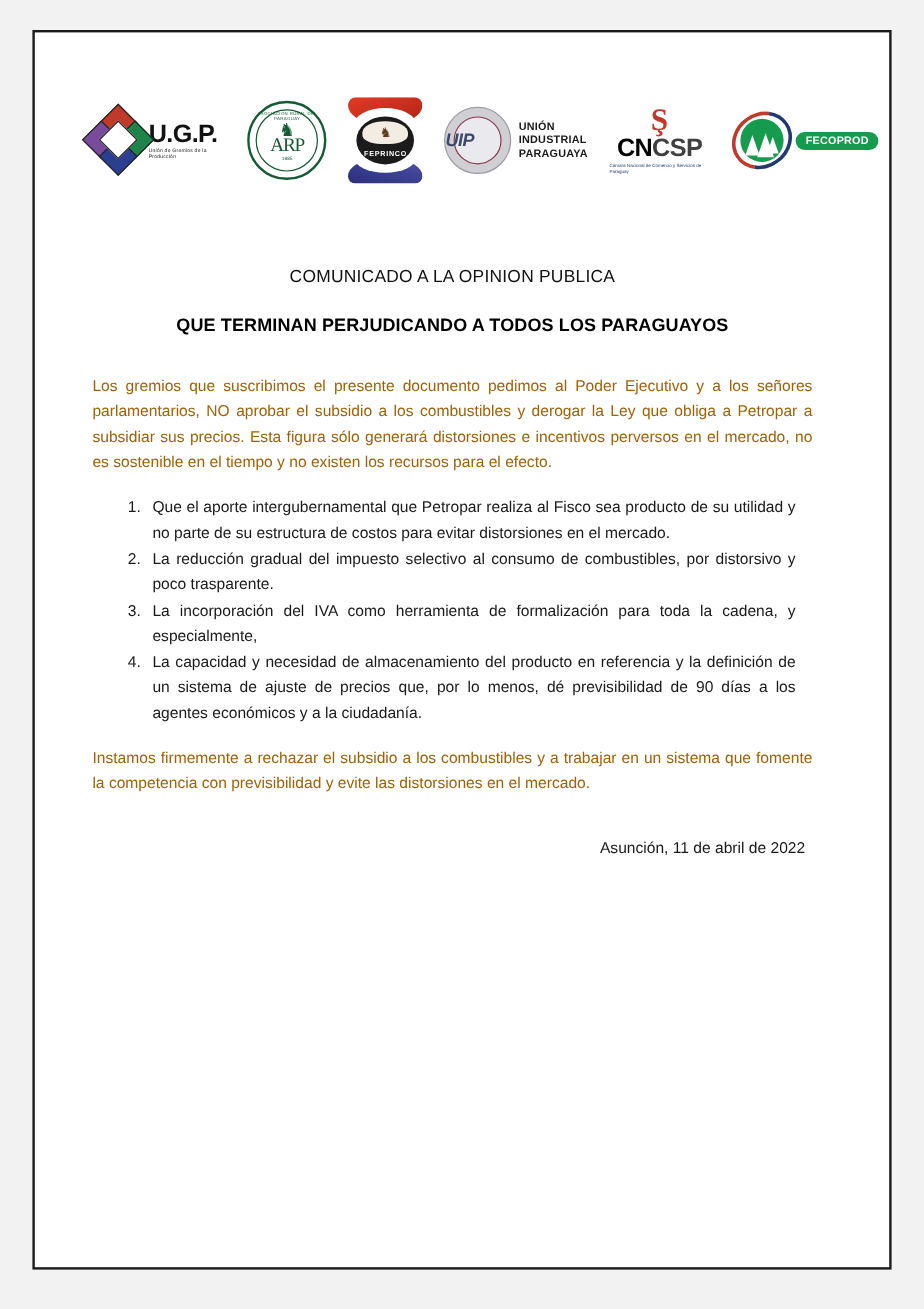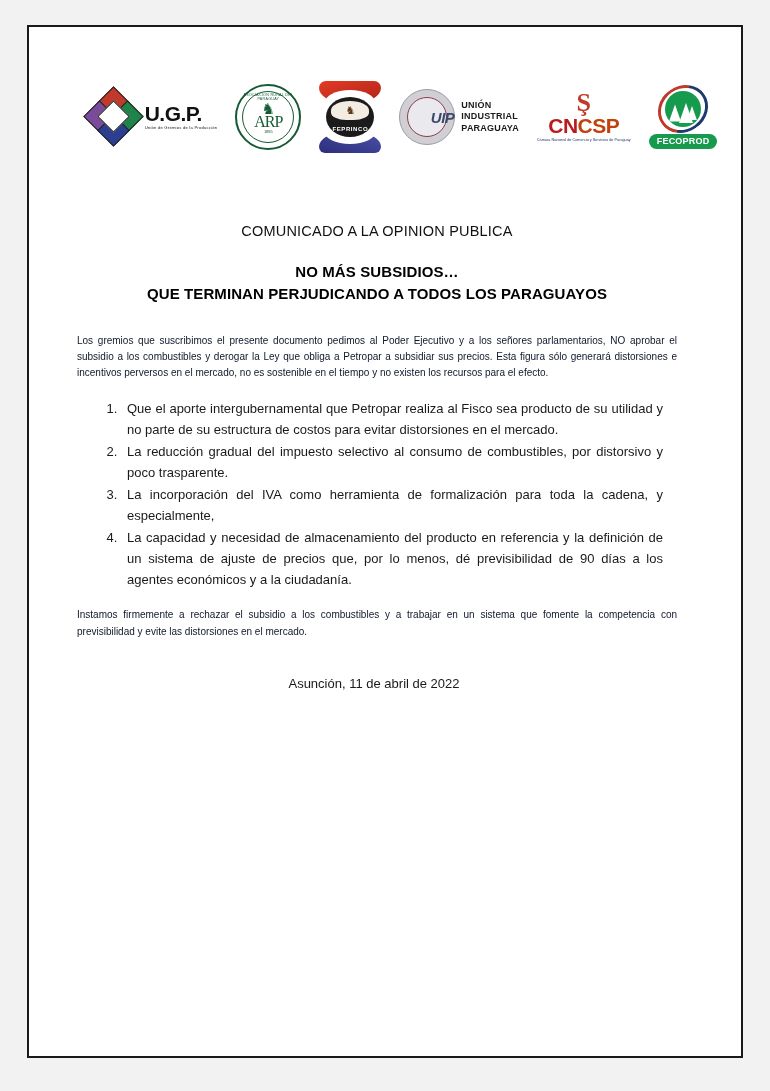--- a/index.html
+++ b/index.html
@@ -175,21 +175,21 @@
     font-size: 11px; color: #5a3a1a;
   }
 
   
   .uip { gap: 6px; }
   .uip-mark {
     width: 54px; height: 54px;
     border-radius: 50%;
     background: #cfcfd4;
     border: 1.5px solid #9b9ba3;
-    display: flex; align-items: center; justify-content: flex-end;
+    display: flex; align-items: center; justify-content: flex-start;
     position: relative;
   }
   .uip-mark:before {
     content: "";
     position: absolute;
     left: 7px; top: 7px; right: 7px; bottom: 7px;
     border-radius: 50%;
     border: 1.5px solid #8f3b4a;
     background: #e9e9ee;
   }
@@ -216,33 +216,33 @@
     font-family: "Liberation Serif", serif;
     line-height: 0.9;
     font-weight: bold;
   }
   .cncsp-word {
     font-size: 21px; font-weight: bold;
     letter-spacing: -0.5px;
     line-height: 1;
     margin-top: 1px;
   }
-  .cncsp-word .red { color: #b91c1c; }
-  .cncsp-word .blu { color: #c2410c; }
+  .cncsp-word .red { color: #000000; }
+  .cncsp-word .blu { color: #404040; }
   .cncsp-sub {
     font-size: 3.8px;
     color: #1f3a6e;
     line-height: 1.35;
     text-align: left;
     width: 100%;
     margin-top: 2px;
   }
 
   
-  .feco { flex-direction: column; gap: 2px; }
+  .feco { flex-direction: row; gap: 2px; }
   .feco-mark {
     width: 52px; height: 46px;
     position: relative;
     display: flex; align-items: center; justify-content: center;
   }
   .feco-ring {
     position: absolute;
     left: 0; top: 0; width: 52px; height: 46px;
     border-radius: 50%;
     border: 3.5px solid transparent;
@@ -301,42 +301,42 @@
     font-weight: bold;
     color: #000;
     margin: 0;
     line-height: 1.45;
     letter-spacing: 0.1px;
   }
   .body {
     margin-top: 28px;
   }
   .para {
-    font-size: 10px;
+    font-size: 13px;
     line-height: 1.62;
-    color: #0f172a;
+    color: #a16207;
     text-align: justify;
     margin: 0 0 17px 0;
   }
   ol.items {
     margin: 0 14px 17px 0;
     padding-left: 44px;
   }
   ol.items li {
     font-size: 13px;
     line-height: 1.62;
     color: #1a1a1a;
     text-align: justify;
     padding-left: 6px;
     margin-bottom: 1px;
   }
   .signoff {
     font-size: 13px;
     color: #1a1a1a;
-    text-align: center;
+    text-align: right;
     margin-top: 36px;
     padding-right: 6px;
   }
 </style>
 </head>
 <body>
 
 <div class="page">
 
   <div class="logo-bar">
@@ -405,21 +405,20 @@
       </div>
       <div class="feco-badge">FECOPROD</div>
     </div>
 
   </div>
 
   <div class="content">
 
     <div class="title-block">
       <p class="kicker">COMUNICADO A LA OPINION PUBLICA</p>
-      <p class="headline">NO MÁS SUBSIDIOS…</p>
       <p class="headline">QUE TERMINAN PERJUDICANDO A TODOS LOS PARAGUAYOS</p>
     </div>
 
     <div class="body">
       <p class="para">Los gremios que suscribimos el presente documento pedimos al Poder Ejecutivo y a los señores parlamentarios, NO aprobar el subsidio a los combustibles y derogar la Ley que obliga a Petropar a subsidiar sus precios. Esta figura sólo generará distorsiones e incentivos perversos en el mercado, no es sostenible en el tiempo y no existen los recursos para el efecto.</p>
 
       <ol class="items">
         <li>Que el aporte intergubernamental que Petropar realiza al Fisco sea producto de su utilidad y no parte de su estructura de costos para evitar distorsiones en el mercado.</li>
         <li>La reducción gradual del impuesto selectivo al consumo de combustibles, por distorsivo y poco trasparente.</li>
         <li>La incorporación del IVA como herramienta de formalización para toda la cadena, y especialmente,</li>

